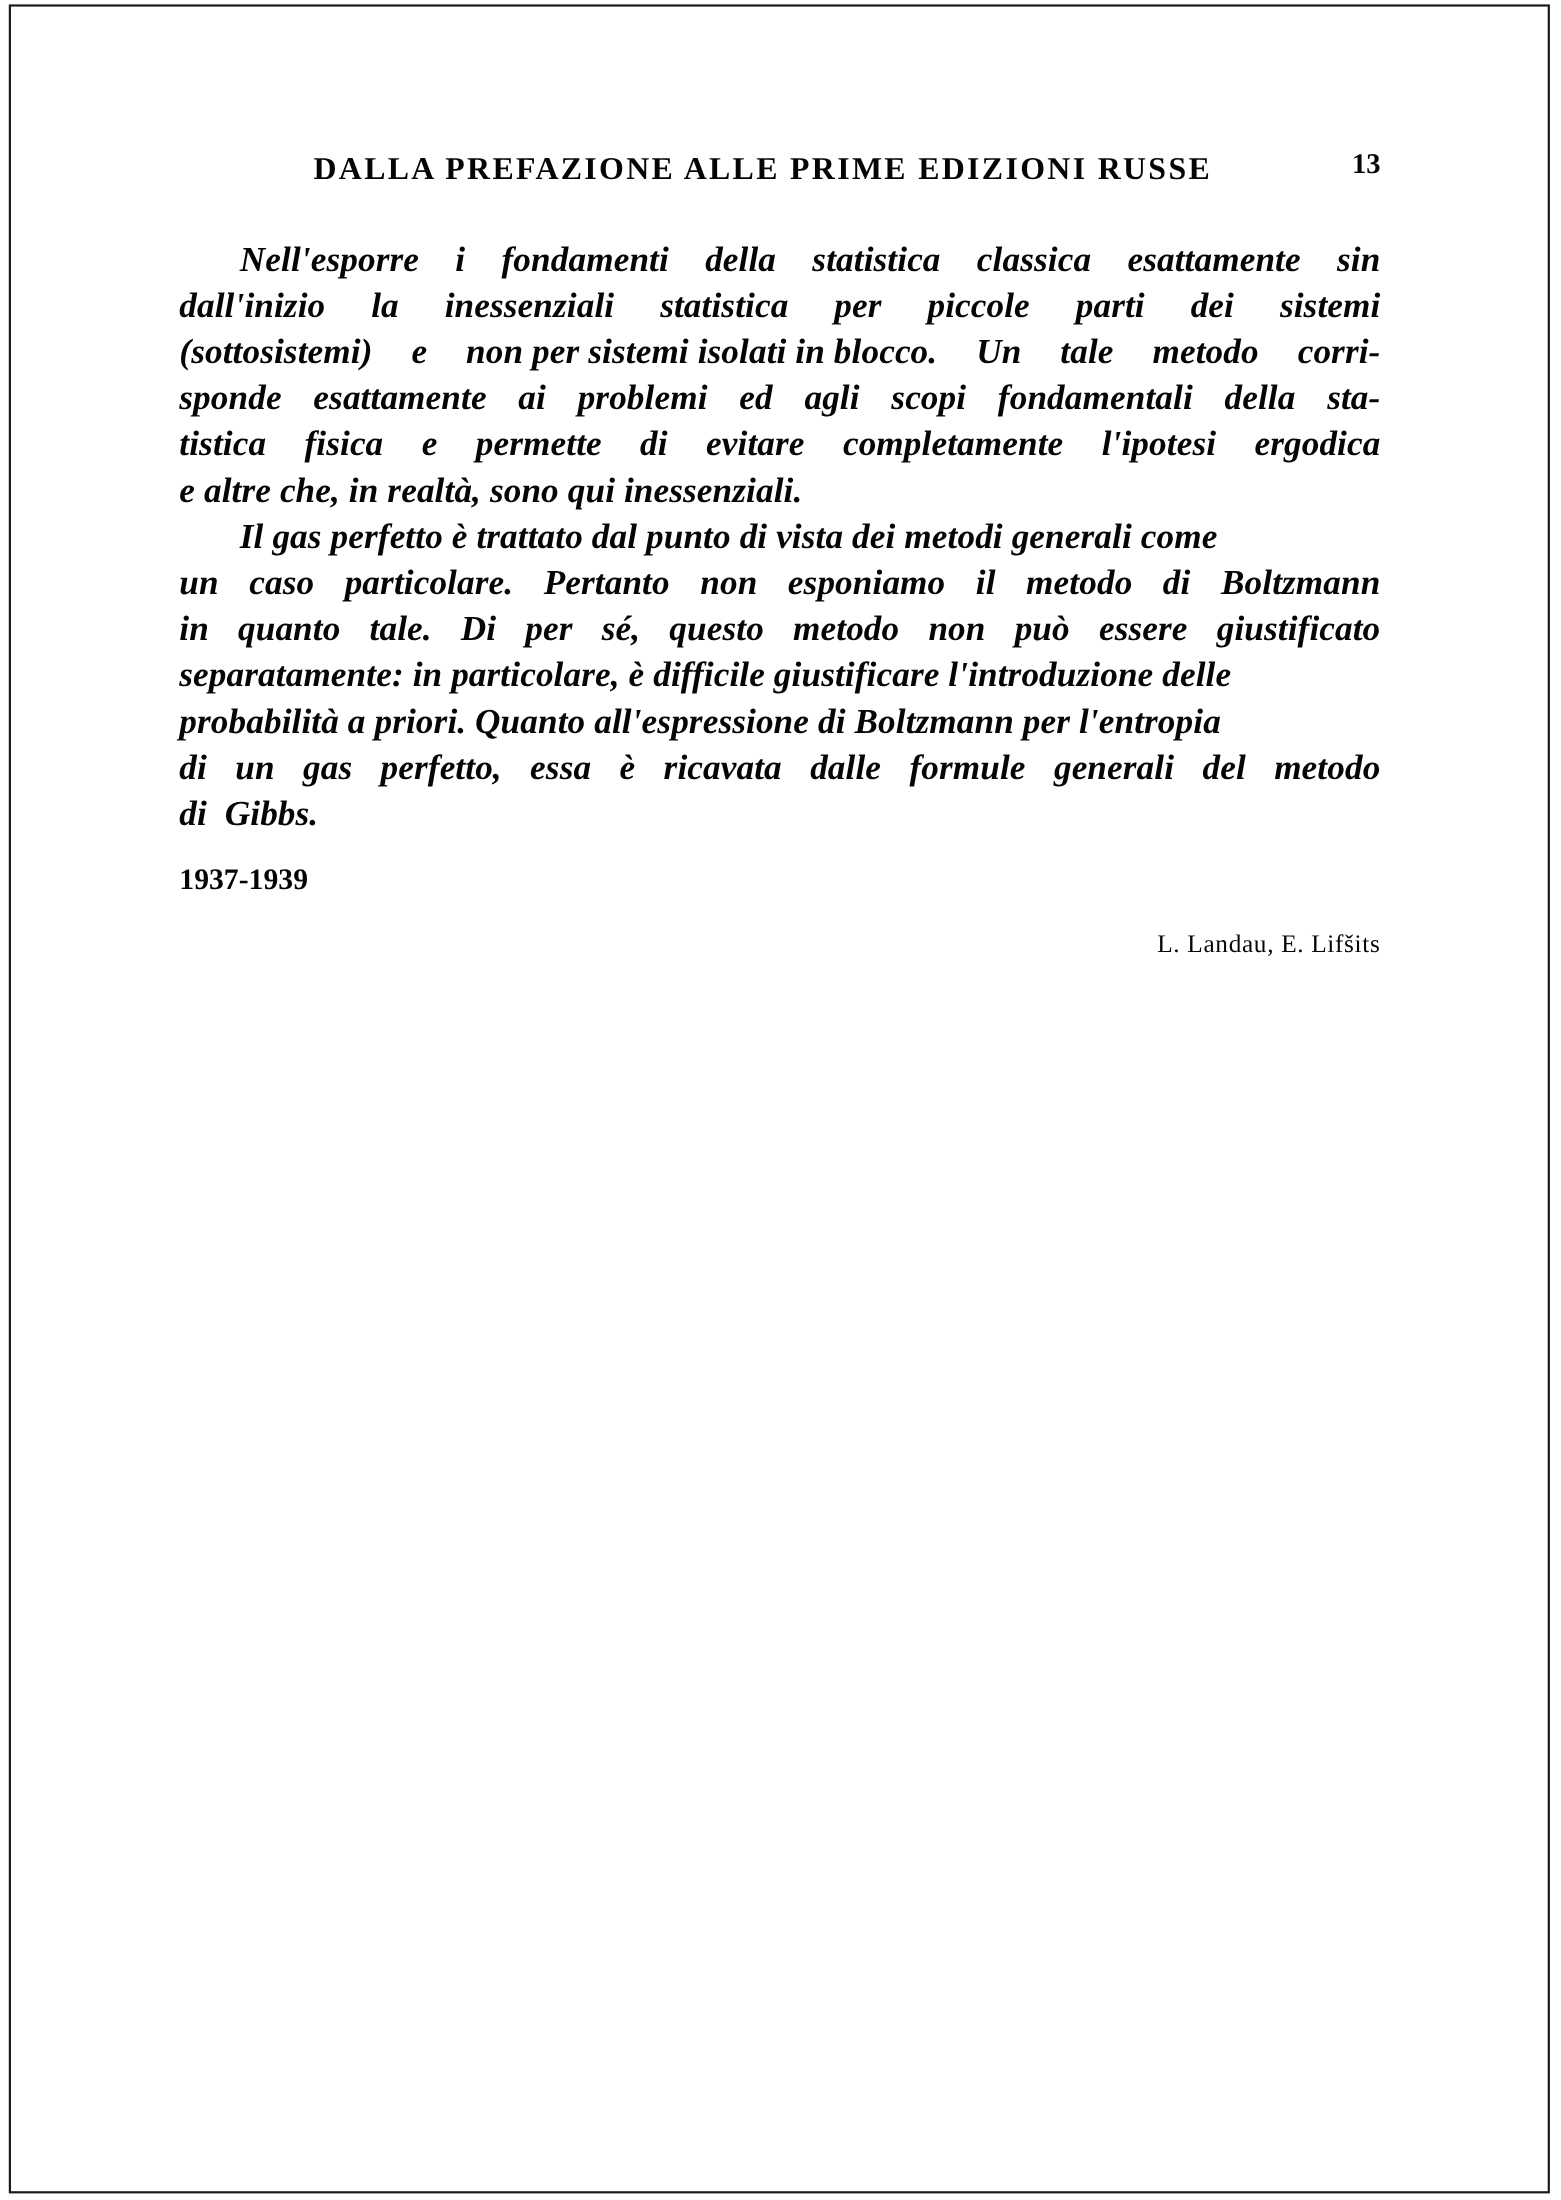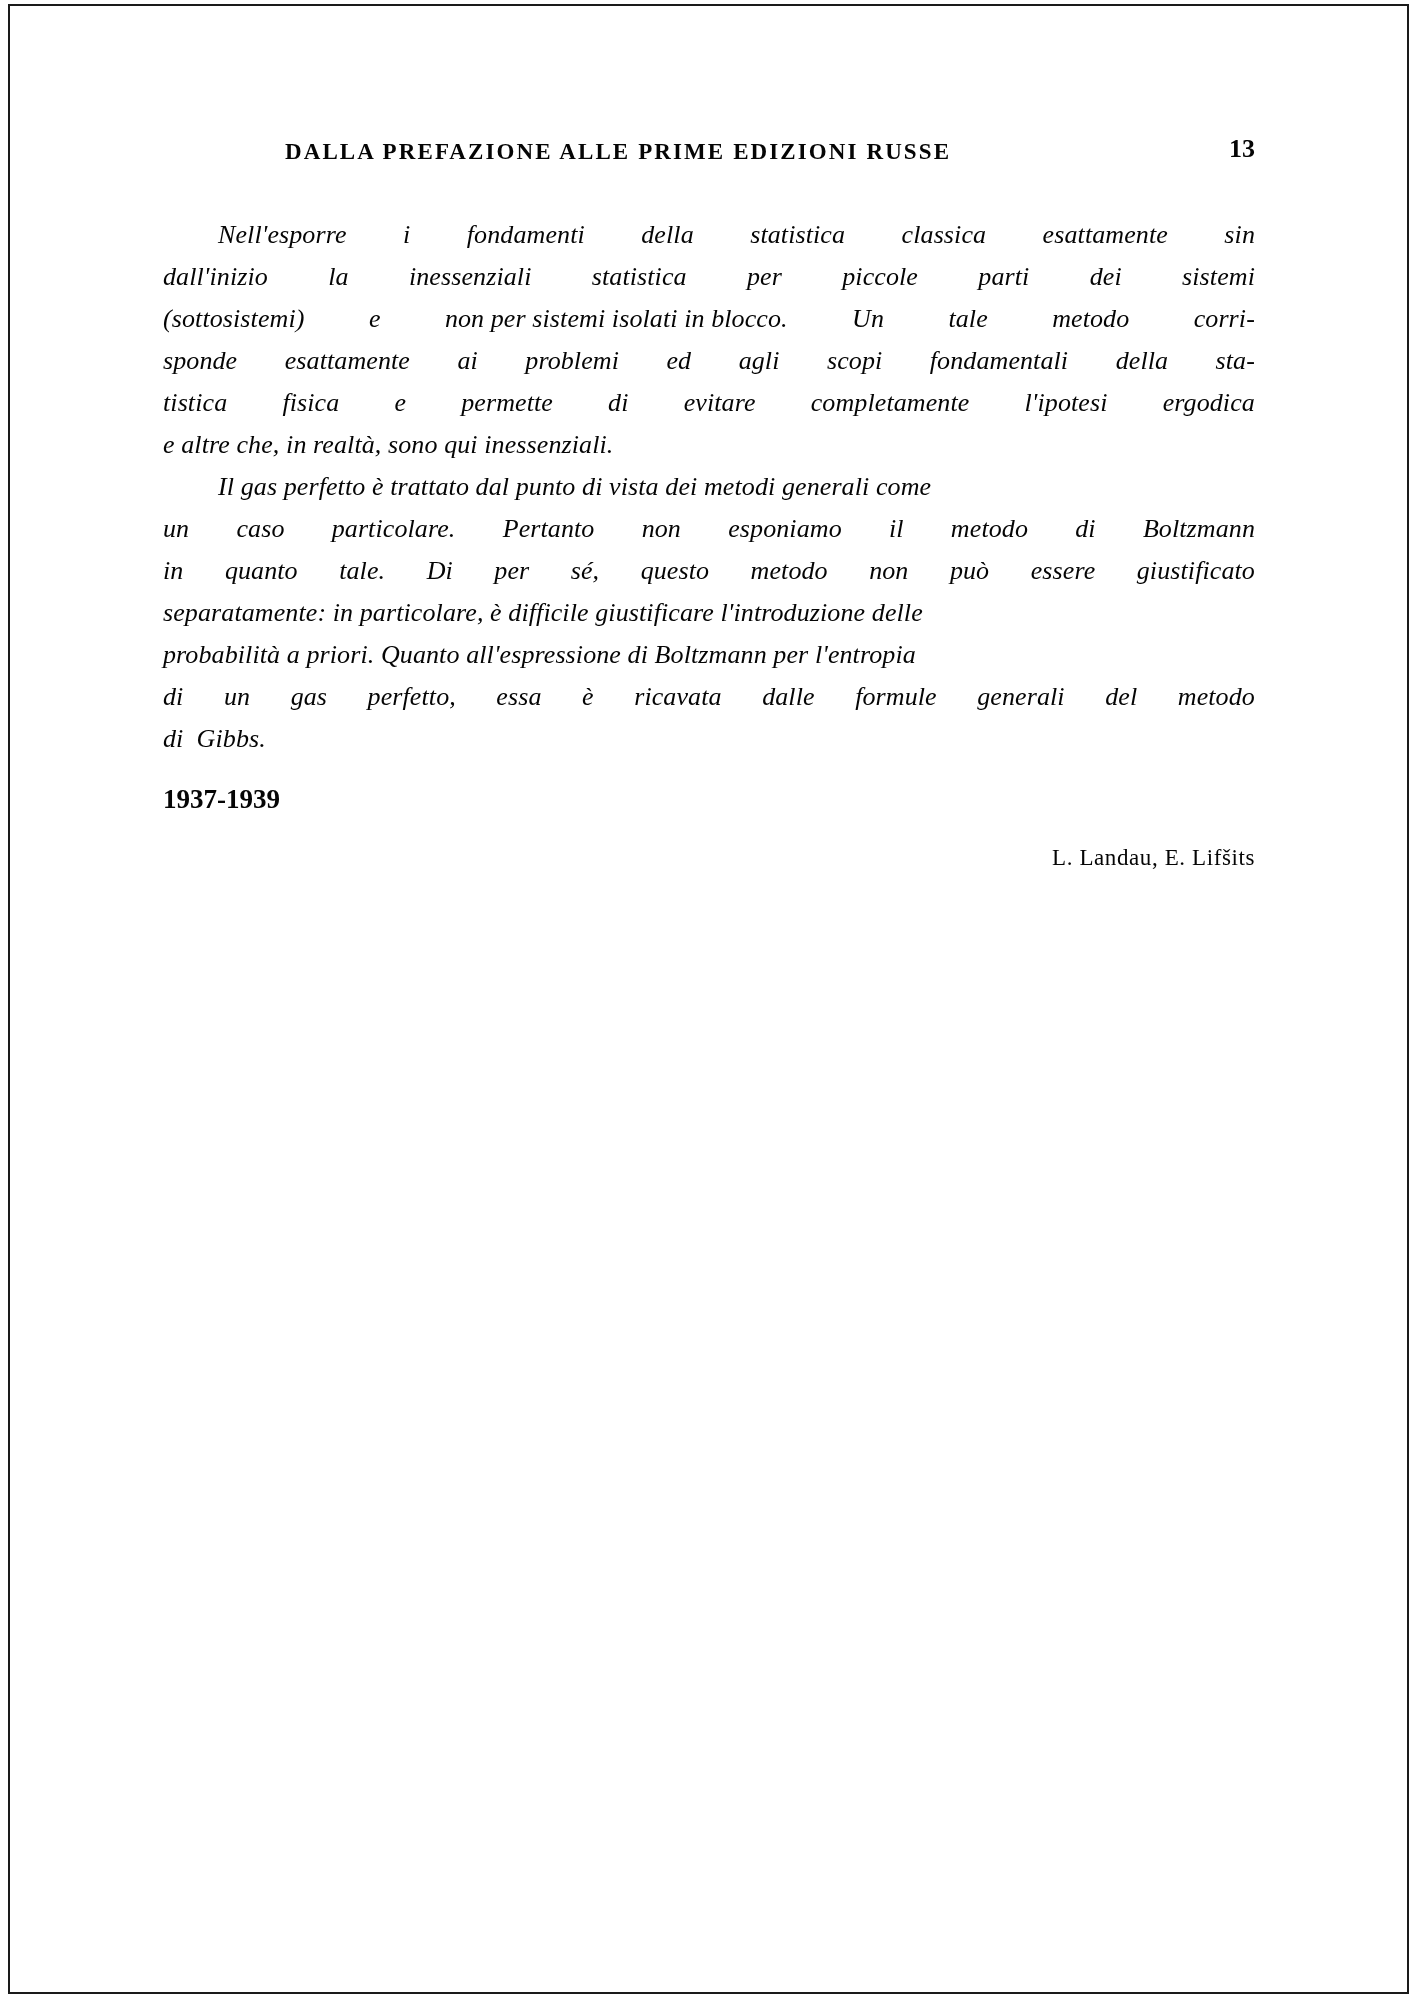--- a/index.html
+++ b/index.html
@@ -42,21 +42,21 @@
     position: relative;
     height: 46px;
     margin-top: 140px;
   }
 
   .running-head-title {
     position: absolute;
     left: 122px;
     top: 0;
     font-family: "Liberation Serif", "DejaVu Serif", serif;
-    font-size: 23px;
+    font-size: 29px;
     font-weight: bold;
     letter-spacing: 2.1px;
     white-space: nowrap;
     line-height: 1;
   }
 
   .running-head-folio {
     position: absolute;
     right: 0;
     top: -4px;
@@ -67,23 +67,23 @@
   }
 
   
   .body-text {
     margin-top: 28px;
   }
 
   .para {
     margin: 0;
     font-style: italic;
-    font-size: 26px;
+    font-size: 32px;
     line-height: 42px;
-    font-weight: normal;
+    font-weight: bold;
     text-align: justify;
     text-align-last: left;
     letter-spacing: 0.1px;
   }
 
   
   .jline {
     display: flex;
     justify-content: space-between;
     white-space: pre;

